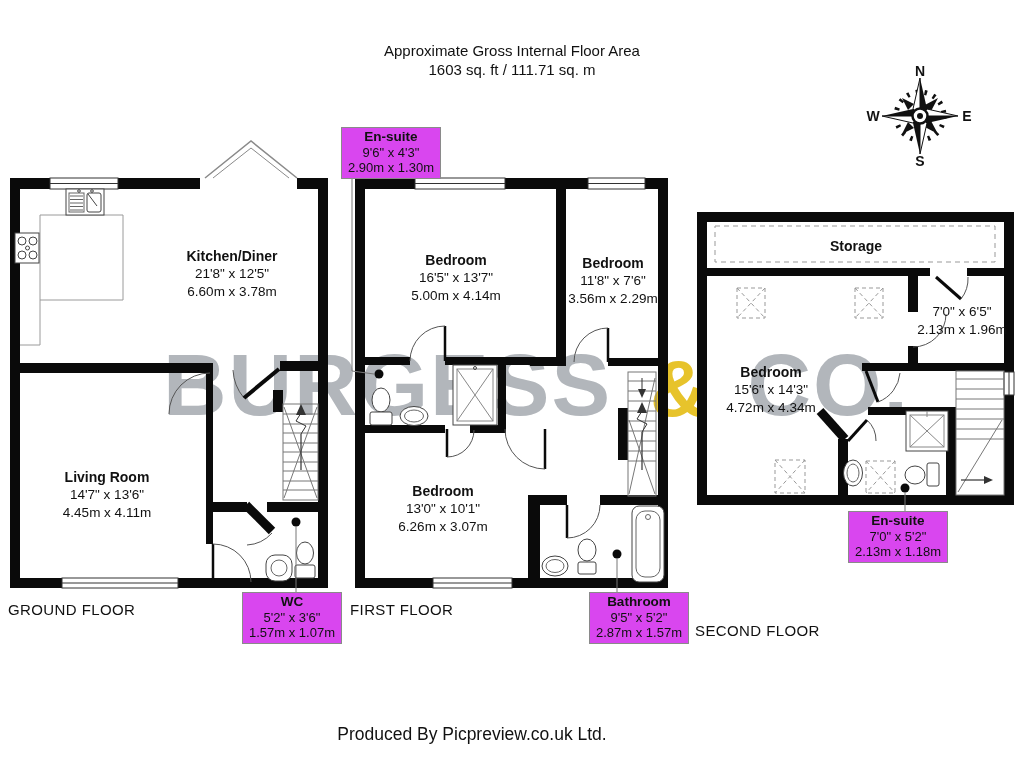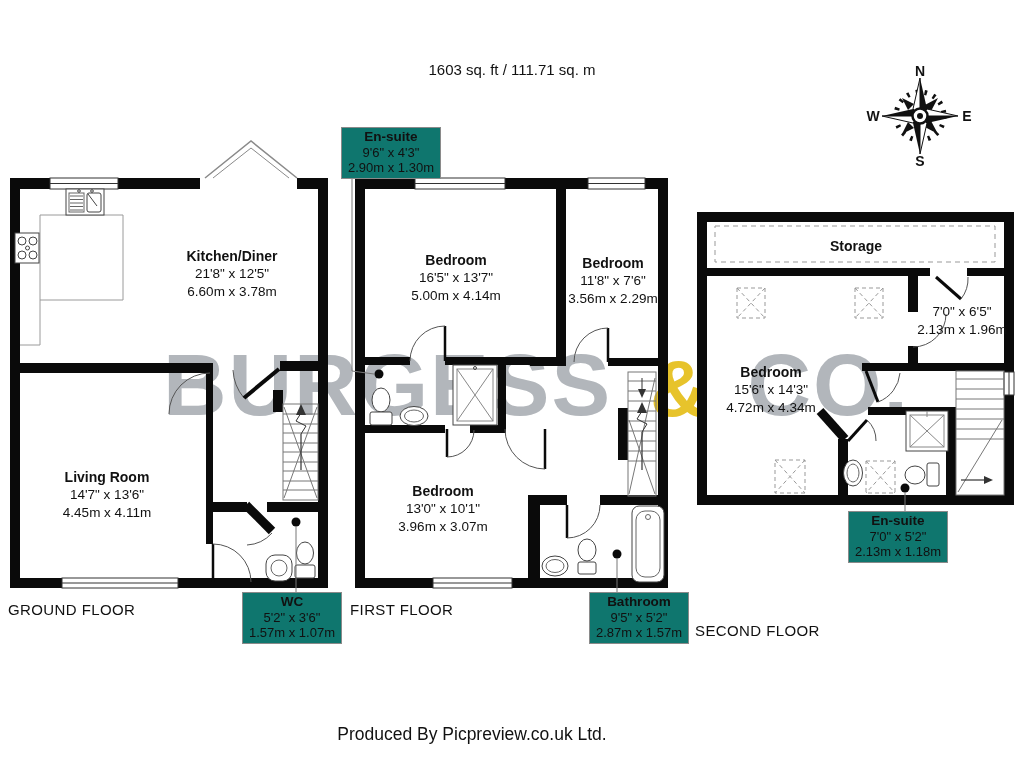--- a/index.html
+++ b/index.html
@@ -12,21 +12,21 @@
   .watermark{position:absolute;left:163px;top:341px;width:747px;display:flex;
              justify-content:space-between;align-items:flex-start;z-index:1;
              font-size:88px;font-weight:bold;line-height:1;letter-spacing:2px;
              color:#b2b6bb;user-select:none;}
   .watermark .amp{color:#e7c32b;font-size:80px;margin-top:8px;}
   .plan-svg{position:absolute;left:0;top:0;z-index:2;}
   .rl{position:absolute;transform:translateX(-50%);text-align:center;z-index:3;line-height:18px;white-space:nowrap;}
   .rl .rname{font-size:14px;font-weight:bold;}
   .rl .rdim{font-size:13.5px;}
   .lbox{position:absolute;transform:translateX(-50%);text-align:center;z-index:3;
-        background:#0f766e;border:1px solid #8a8a8a;padding:1px 6px 2px 6px;line-height:15.5px;white-space:nowrap;}
+        background:#d946ef;border:1px solid #8a8a8a;padding:1px 6px 2px 6px;line-height:15.5px;white-space:nowrap;}
   .lbox .rname{font-size:13.5px;font-weight:bold;}
   .lbox .rdim{font-size:13px;}
   .floor-label{position:absolute;z-index:3;font-size:15px;letter-spacing:.4px;white-space:nowrap;}
   .footer{position:absolute;left:0;top:724px;width:944px;text-align:center;font-size:17.5px;z-index:4;}
 </style>
 </head>
 <body>
 
 <div class="canvas">
 
@@ -345,20 +345,21 @@
       <polygon points="882,116 913,123 920,116" fill="#fff" stroke="#111"></polygon>
       <circle cx="920" cy="116" r="7.5" fill="#fff" stroke="#111" stroke-width="2.5"></circle>
       <circle cx="920" cy="116" r="3" fill="#111"></circle>
       <text x="920" y="76" text-anchor="middle" font-size="14" font-weight="bold" fill="#111">N</text>
       <text x="920" y="166" text-anchor="middle" font-size="14" font-weight="bold" fill="#111">S</text>
       <text x="967" y="121" text-anchor="middle" font-size="14" font-weight="bold" fill="#111">E</text>
       <text x="873" y="121" text-anchor="middle" font-size="14" font-weight="bold" fill="#111">W</text>
     </g>
   </svg>
 
+  <div class="hdr hdr-sub">Approximate Gross Internal Floor Area</div>
   <div class="hdr hdr-area">1603 sq. ft / 111.71 sq. m</div>
 
   <div class="rl" style="left:232px;top:247px;">
     <div class="rname">Kitchen/Diner</div>
     <div class="rdim">21'8" x 12'5"</div>
     <div class="rdim">6.60m x 3.78m</div>
   </div>
   <div class="rl" style="left:107px;top:468px;">
     <div class="rname">Living Room</div>
     <div class="rdim">14'7" x 13'6"</div>
@@ -370,21 +371,21 @@
     <div class="rdim">5.00m x 4.14m</div>
   </div>
   <div class="rl" style="left:613px;top:254px;">
     <div class="rname">Bedroom</div>
     <div class="rdim">11'8" x 7'6"</div>
     <div class="rdim">3.56m x 2.29m</div>
   </div>
   <div class="rl" style="left:443px;top:482px;">
     <div class="rname">Bedroom</div>
     <div class="rdim">13'0" x 10'1"</div>
-    <div class="rdim">3.96m x 3.07m</div>
+    <div class="rdim">6.26m x 3.07m</div>
   </div>
   <div class="rl" style="left:771px;top:363px;">
     <div class="rname">Bedroom</div>
     <div class="rdim">15'6" x 14'3"</div>
     <div class="rdim">4.72m x 4.34m</div>
   </div>
   <div class="rl" style="left:962px;top:303px;">
     <div class="rdim">7'0" x 6'5"</div>
     <div class="rdim">2.13m x 1.96m</div>
   </div>

